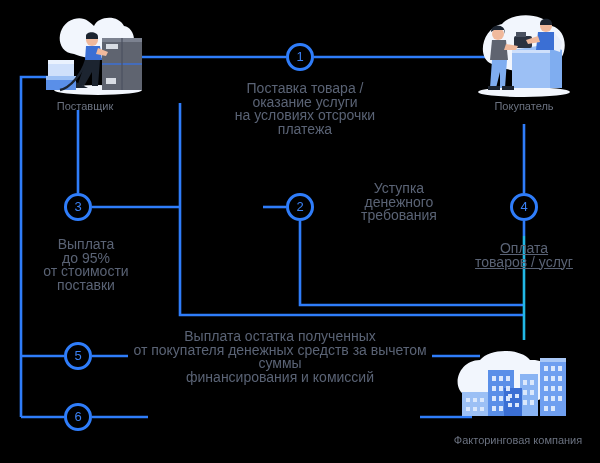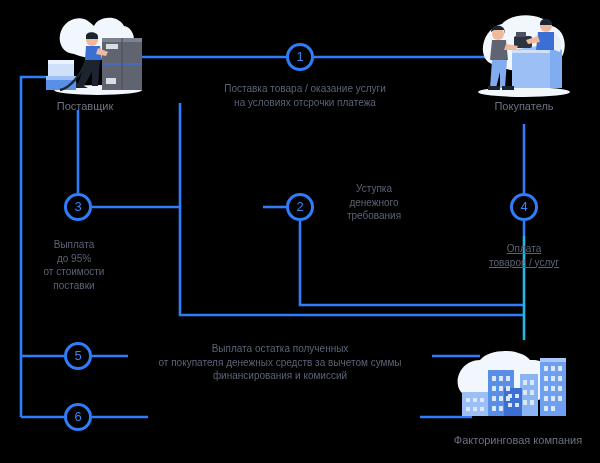--- a/index.html
+++ b/index.html
@@ -30,21 +30,21 @@
     box-sizing: border-box;
     color: #3b82f6;
     font-size: 13px;
     line-height: 22px;
     text-align: center;
     font-family: "Liberation Sans", sans-serif;
   }
   .caption {
     position: absolute;
     color: #5a6375;
-    font-size: 10px;
+    font-size: 14px;
     line-height: 13.5px;
     text-align: center;
     font-family: "Liberation Sans", sans-serif;
     white-space: pre-line;
   }
   .actor-label {
     position: absolute;
     color: #6b7280;
     font-size: 11px;
     text-align: center;
@@ -199,34 +199,34 @@
         <rect x="28" y="59" width="4" height="4"></rect>
     </g>
   </svg>
   <div class="actor-label" style="left:418px; top:434px;">Факторинговая компания</div>
 
   <div class="node" style="left:286px; top:43px;">1</div>
   <div class="caption" style="left:215px; top:82px; width:180px;">Поставка товара / оказание услуги
 на условиях отсрочки платежа</div>
 
   <div class="node" style="left:286px; top:193px;">2</div>
-  <div class="caption" style="left:324px; top:182px; width:100px;">Уступка
+  <div class="caption" style="left:349px; top:182px; width:100px;">Уступка
 денежного
 требования</div>
 
   <div class="node" style="left:64px; top:193px;">3</div>
-  <div class="caption" style="left:24px; top:238px; width:100px;text-align:center;">Выплата
+  <div class="caption" style="left:36px; top:238px; width:100px;text-align:center;">Выплата
 до 95%
 от стоимости
 поставки</div>
 
   <div class="node" style="left:510px; top:193px;">4</div>
   <div class="caption" style="left:474px; top:242px; width:100px;text-decoration:underline;">Оплата
 товаров / услуг</div>
 
   <div class="node" style="left:64px; top:342px;">5</div>
-  <div class="caption" style="left:120px; top:330px; width:320px;margin-top:12px;">Выплата остатка полученных
+  <div class="caption" style="left:120px; top:330px; width:320px;">Выплата остатка полученных
 от покупателя денежных средств за вычетом суммы
 финансирования и комиссий</div>
 
   <div class="node" style="left:64px; top:403px;">6</div>
 
 </div>
 
 </body></html>

